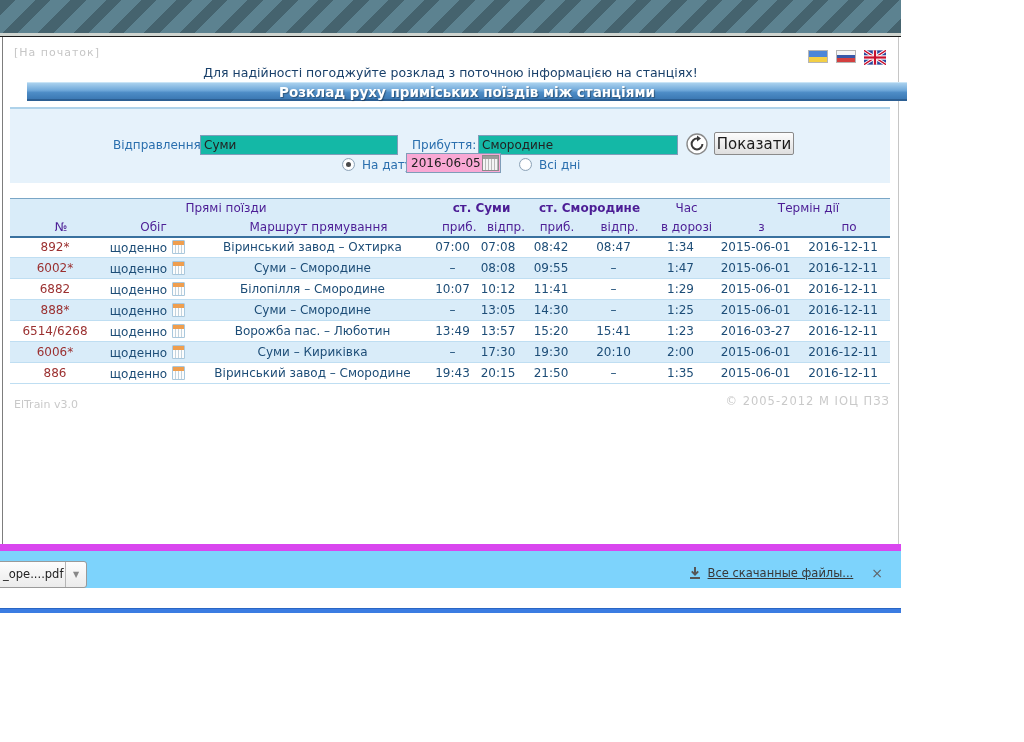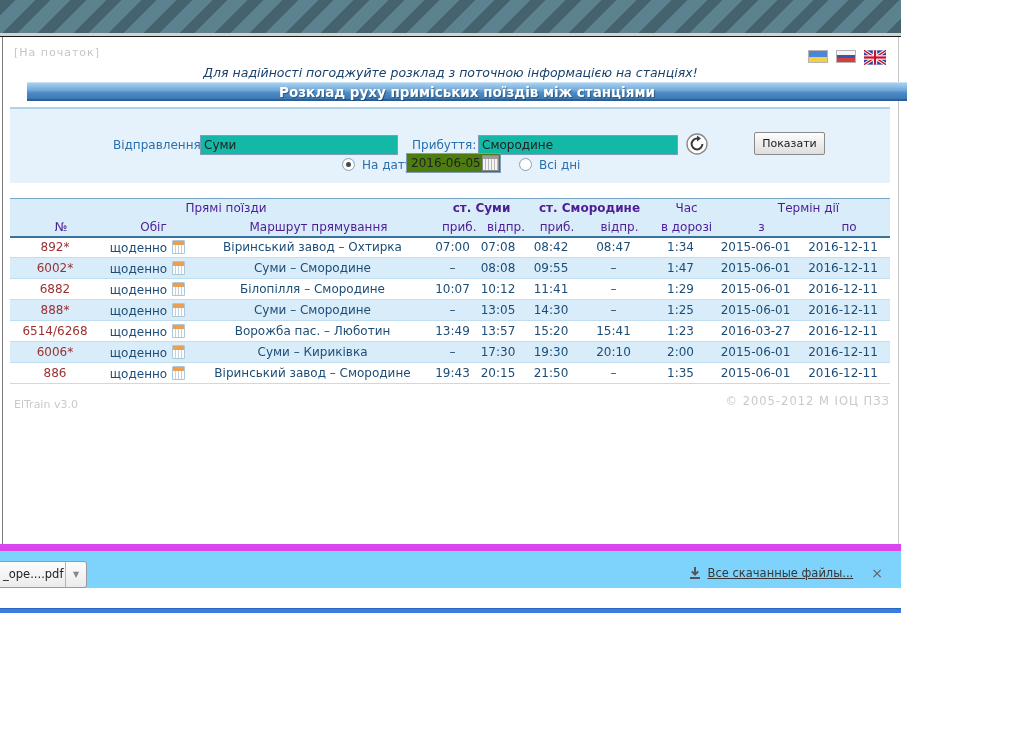--- a/index.html
+++ b/index.html
@@ -19,43 +19,43 @@
 
   .home-link { position:absolute; left:11px; top:9px; font-size:11px; color:#c6c6c6; letter-spacing:1px; cursor:pointer; }
 
   .flags { position:absolute; right:12px; top:13px; display:flex; gap:8px; }
   .flag { width:20px; height:13px; border:1px solid #b5b5b5; cursor:pointer; }
   .flag-ua { background:linear-gradient(#4c86d8 0 50%,#f3cf45 50%); }
   .flag-ru { background:linear-gradient(#f5f5f5 0 34%,#3757a8 34% 67%,#d33f3f 67%); }
   .flag-uk { border:none; width:22px; height:15px; }
 
   .notice { position:absolute; left:0; top:28px; width:100%; text-align:center;
-            font-size:12.5px; color:#19406a;font-style:italic; }
+            font-size:12.5px; color:#19406a; }
 
   .title-bar { position:absolute; left:24px; top:45px; width:880px; height:19px;
     background:linear-gradient(#a9d1ee 0%, #71a9da 45%, #4d8cc6 60%, #3c79b4 100%);
     border-top:1px solid #c9e4f6; border-bottom:2px solid #2c5f93;
     color:#fff; font-weight:bold; font-size:13.5px; text-align:center; line-height:18px;
     text-shadow:1px 1px 1px rgba(0,0,0,.35); }
 
   .form-panel { position:absolute; left:7px; top:70px; width:880px; height:76px;
     background:#e6f2fb; border-top:2px solid #aed2ea; }
   .form-label { position:absolute; font-size:12px; color:#2a6fae; }
   .txt-input { position:absolute; height:20px; border:1px solid #7f9db9; background:#14b8a6;
     font-family:inherit; font-size:12px; color:#222; padding:0 3px; }
   .round-btn { position:absolute; left:676px; top:24px; width:22px; height:22px; cursor:pointer; }
-  .show-btn { position:absolute; left:704px; top:23px; width:71px; height:23px;
+  .show-btn { position:absolute; left:704px; top:23px; width:80px; height:23px;
     background:linear-gradient(#fdfdfd,#dedede); border:1px solid #8a8a8a; border-radius:2px;
-    font-family:inherit; font-size:11px; color:#1a1a1a; cursor:pointer;margin-left:40px; }
+    font-family:inherit; font-size:15px; color:#1a1a1a; cursor:pointer; }
   .radio { position:absolute; width:13px; height:13px; border-radius:50%;
     border:1px solid #8ea4b8; background:radial-gradient(#fff 55%,#dfe7ee); cursor:pointer; }
   .radio.checked::after { content:""; position:absolute; left:3px; top:3px; width:5px; height:5px;
     border-radius:50%; background:#4a4a4a; }
   .date-box { position:absolute; left:396px; top:44px; width:95px; height:20px;
-    background:#4d7c0f; border:1px solid #7f9db9; font-size:12px; color:#222;
+    background:#f9a8d4; border:1px solid #7f9db9; font-size:12px; color:#222;
     line-height:18px; padding-left:4px; cursor:text; }
   .cal-big { position:absolute; right:1px; top:1px; width:17px; height:16px; cursor:pointer;
     border:1px solid #8a8a8a;
     background:
       linear-gradient(#9b9b9b 0 3px, rgba(0,0,0,0) 3px),
       repeating-linear-gradient(90deg,#f4f4f4 0 2px,#b9b9b9 2px 3px),
       repeating-linear-gradient(#f4f4f4 0 2px,#b9b9b9 2px 3px); }
 
   
   table.trains { position:absolute; left:7px; top:161px; width:880px; border-collapse:collapse;

